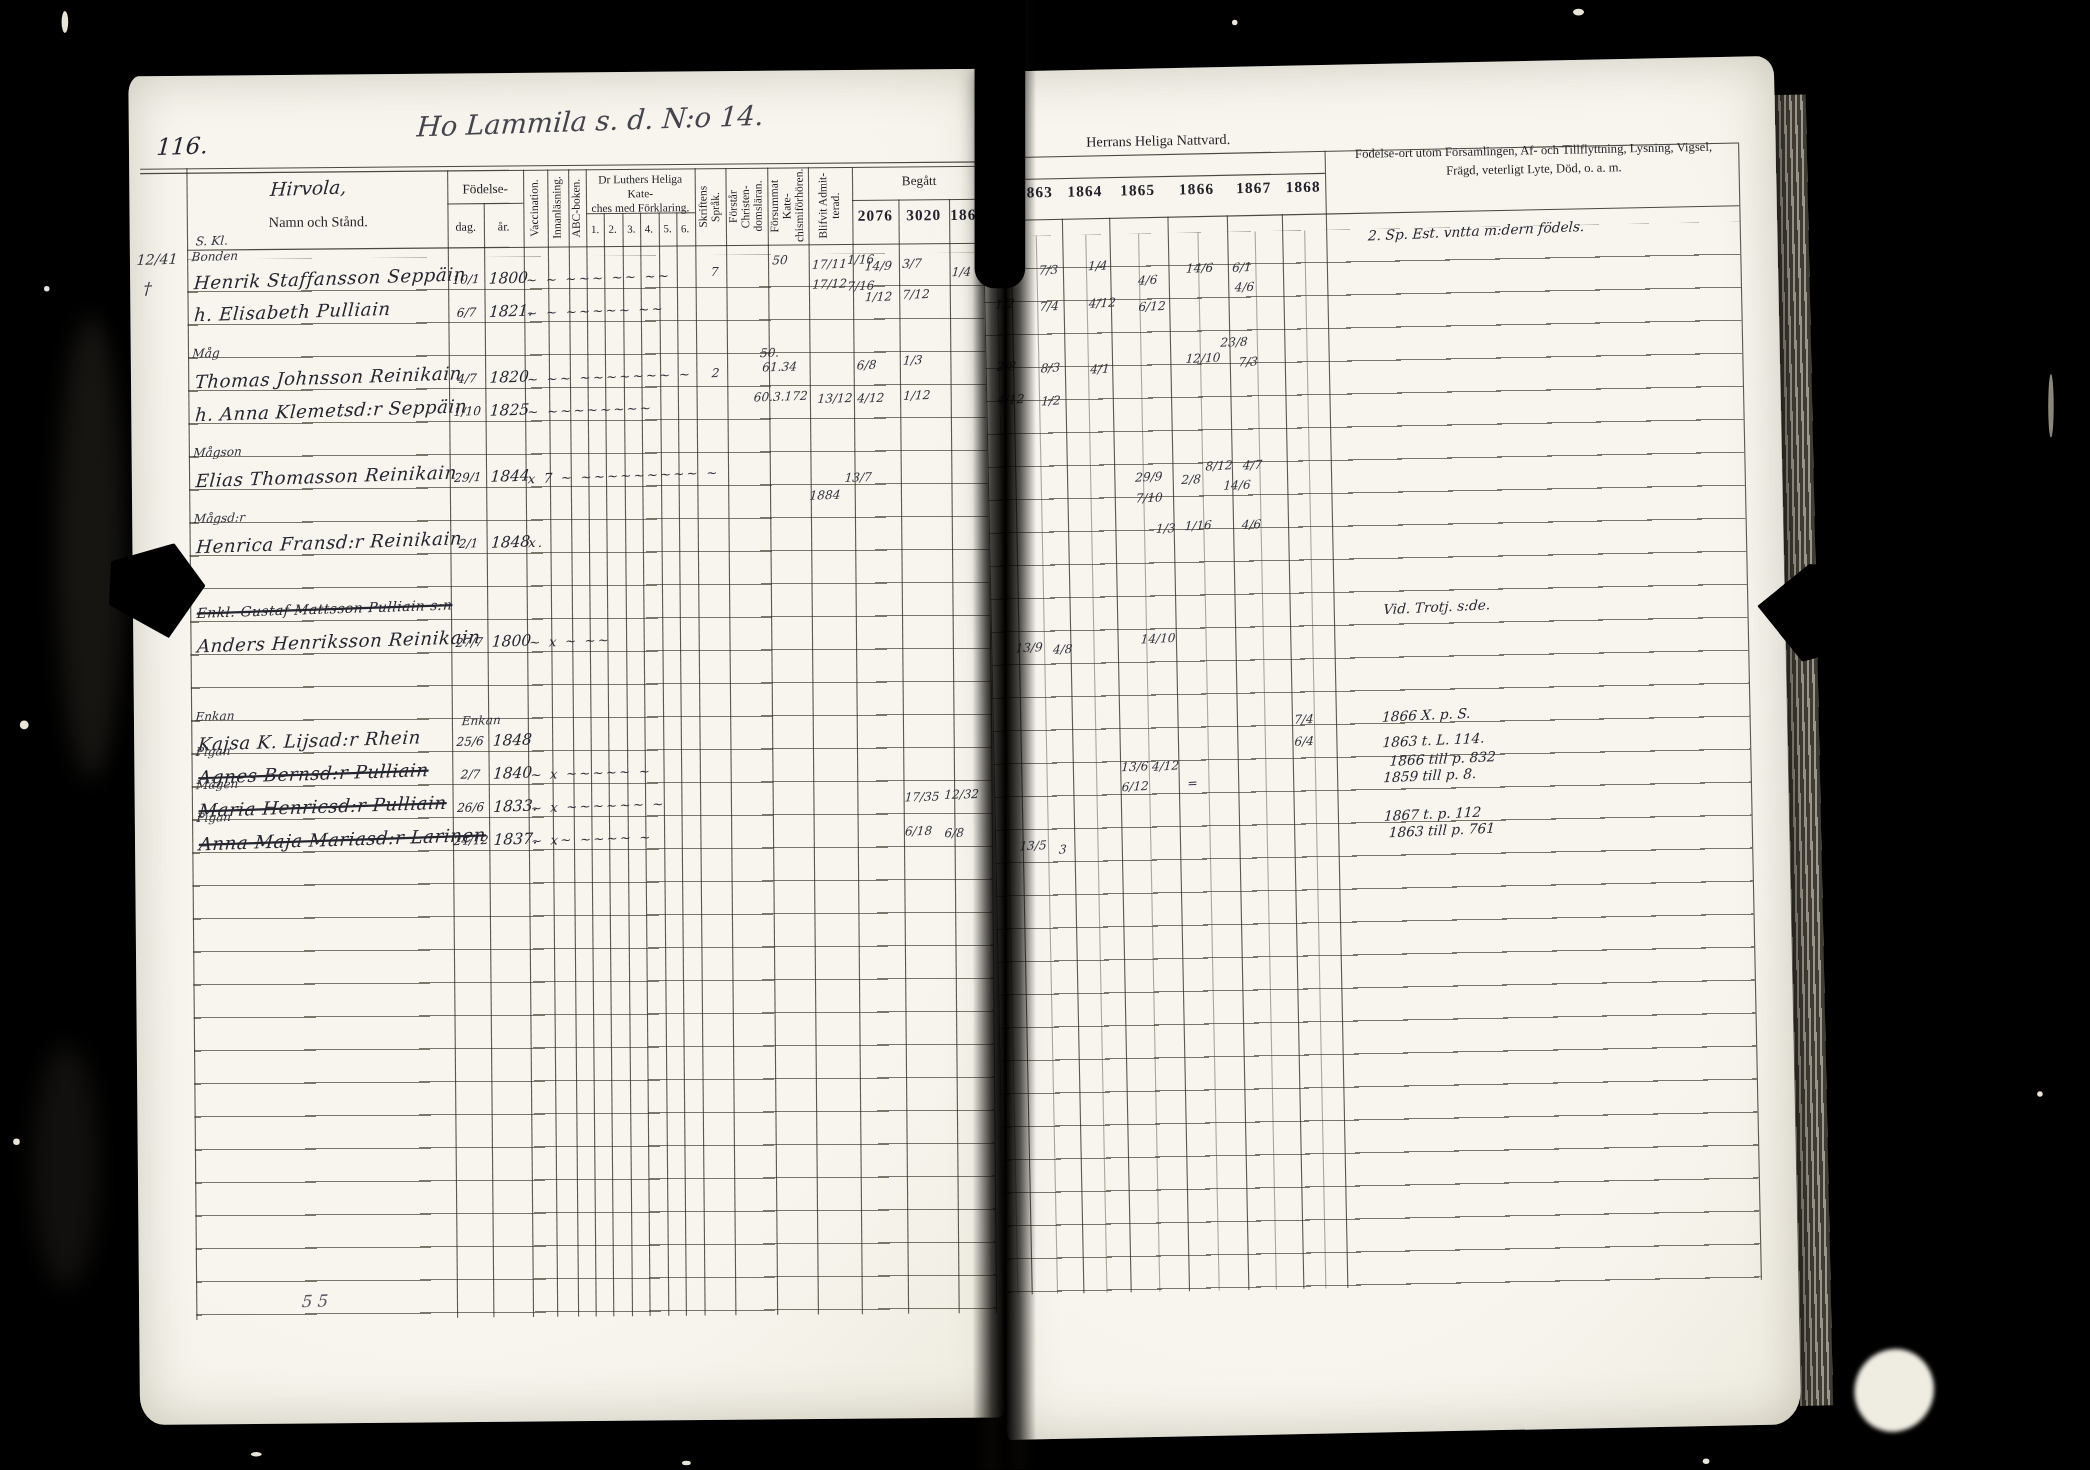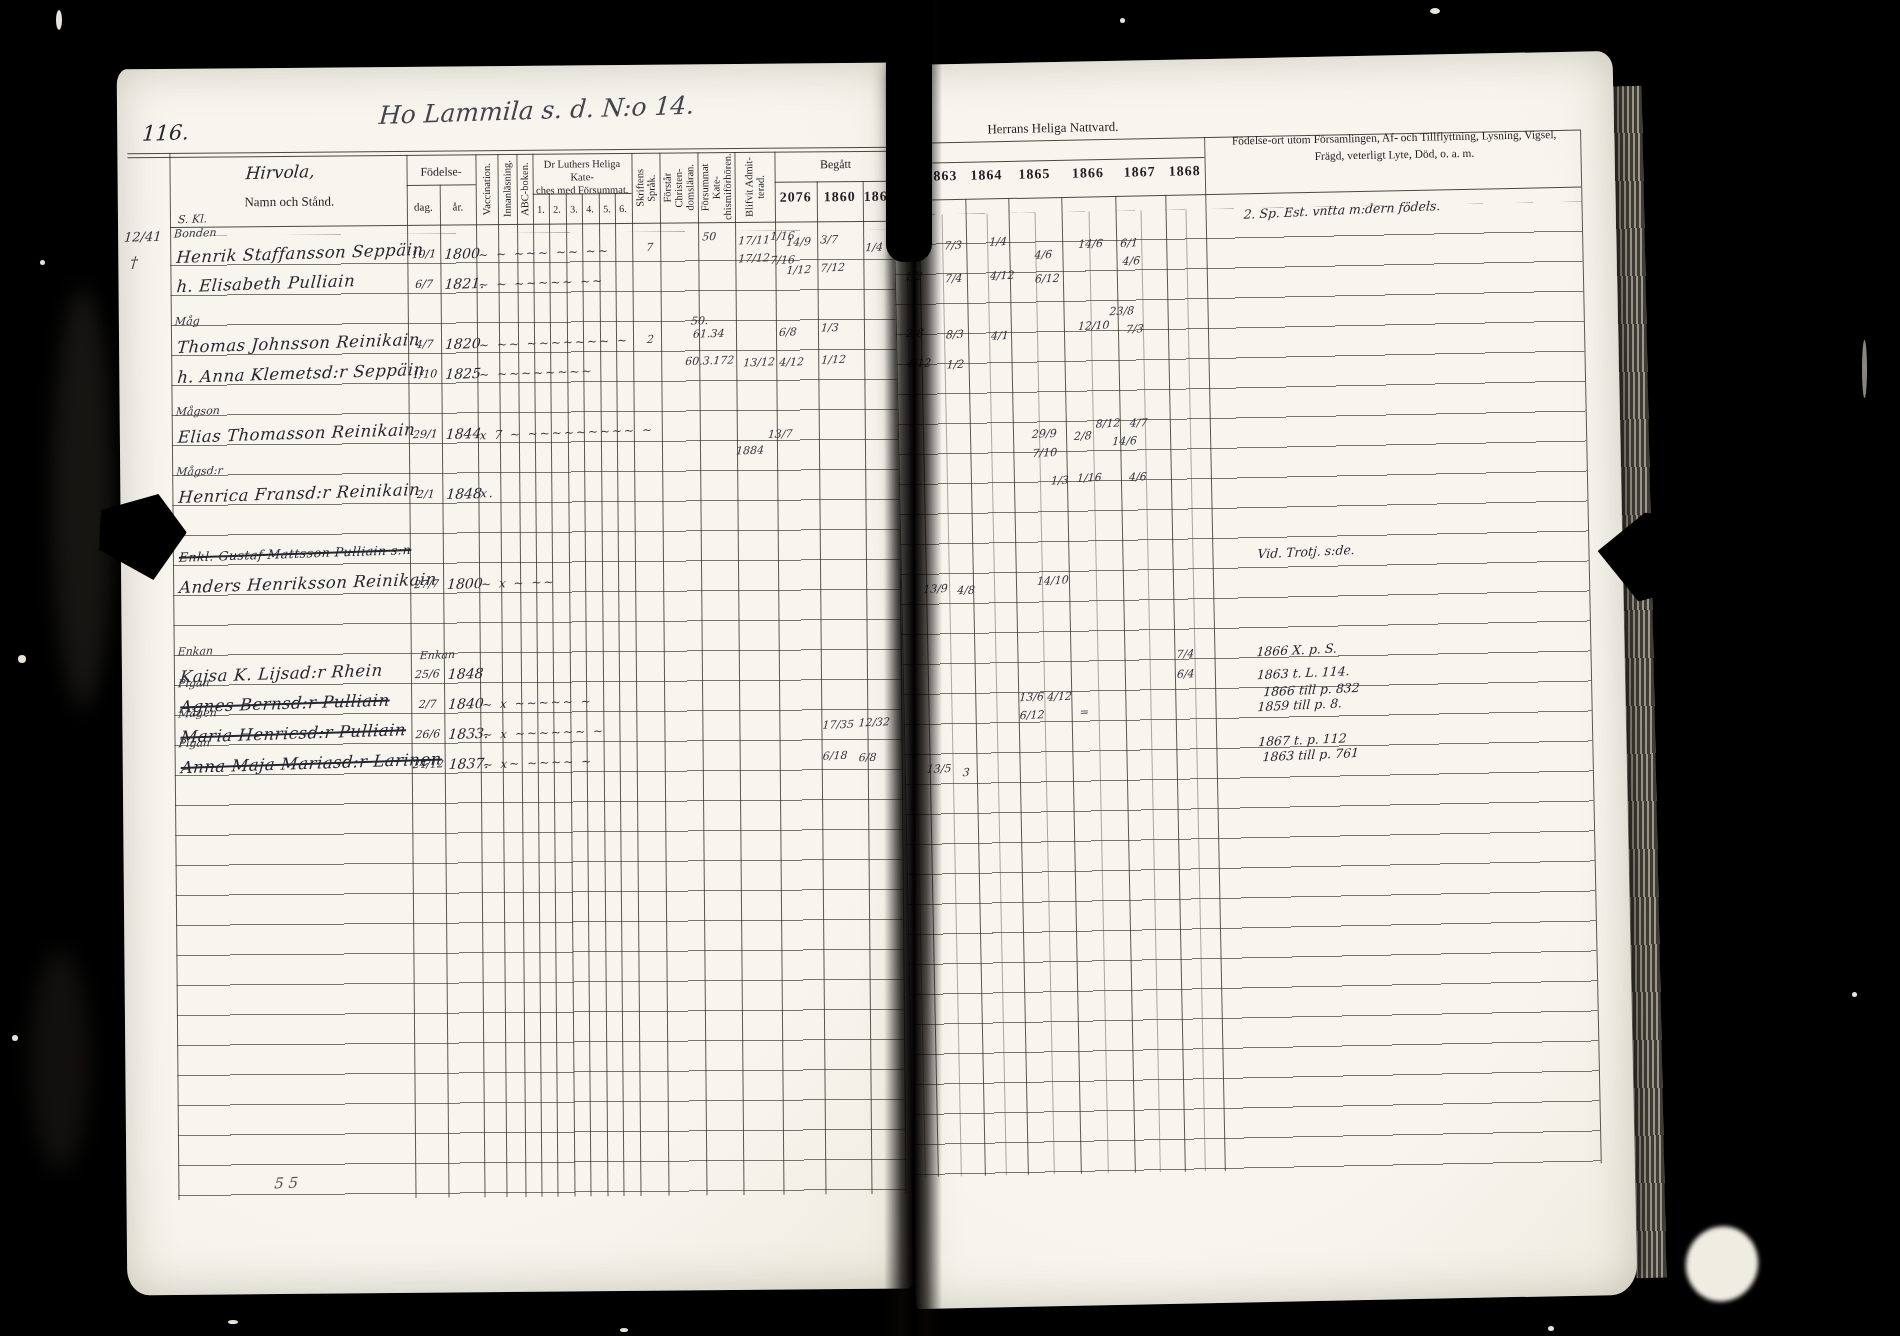--- a/index.html
+++ b/index.html
@@ -80,31 +80,31 @@
     <div class="scrawl" style="left:128px;top:94px;font-size:17px;">Hirvola,</div>
     <div class="hdr c" style="left:64px;top:126px;width:215px;font-size:13px;">Namn och Stånd.</div>
     <div class="hdr c" style="left:289px;top:98px;width:69px;font-size:12px;">Födelse-</div>
     <div class="hdr c" style="left:289px;top:134px;width:33px;font-size:11px;">dag.</div>
     <div class="hdr c" style="left:322px;top:134px;width:36px;font-size:11px;">år.</div>
     <div class="vert" style="left:358px;top:90px;width:22px;height:66px;">Vaccination.</div>
     <div class="vert" style="left:380px;top:90px;width:19px;height:66px;">Innanläsning.</div>
     <div class="vert" style="left:399px;top:90px;width:16px;height:66px;">ABC-boken.</div>
     <div class="hdr c" style="left:415px;top:92px;width:99px;font-size:10.5px;line-height:1.25;">
       <span>Dr Luthers Heliga Kate-</span><br>
-      <span>ches med Försummat.</span>
+      <span>ches med Förklaring.</span>
     </div>
     <div class="vert" style="left:514px;top:90px;width:28px;height:66px;">Skriftens Språk.</div>
     <div class="vert" style="left:542px;top:90px;width:38px;height:66px;">Förstår Christen- domsläran.</div>
     <div class="vert" style="left:580px;top:90px;width:37px;height:66px;">Försummat Kate- chismiförhören.</div>
     <div class="vert" style="left:617px;top:90px;width:40px;height:66px;">Blifvit Admit- terad.</div>
     <div class="hdr c" style="left:657px;top:94px;width:122px;font-size:12px;">Begått</div>
 
     <div id="lp-years">
         <div class="yr" style="left: 657px; top: 126px; width: 42px;">2076</div>
-        <div class="yr" style="left: 699px; top: 126px; width: 46px;">1860</div>
+        <div class="yr" style="left: 699px; top: 126px; width: 46px;">3020</div>
         <div class="yr" style="left: 745px; top: 126px; width: 34px;">1861</div>
       </div>
     <div id="lp-kat">
         <div class="hdr c" style="left: 415px; top: 138px; width: 16px; font-size: 10px;">1.</div>
         <div class="hdr c" style="left: 431px; top: 138px; width: 16px; font-size: 10px;">2.</div>
         <div class="hdr c" style="left: 448px; top: 138px; width: 16px; font-size: 10px;">3.</div>
         <div class="hdr c" style="left: 464px; top: 138px; width: 16px; font-size: 10px;">4.</div>
         <div class="hdr c" style="left: 481px; top: 138px; width: 16px; font-size: 10px;">5.</div>
         <div class="hdr c" style="left: 497px; top: 138px; width: 16px; font-size: 10px;">6.</div>
       </div>

